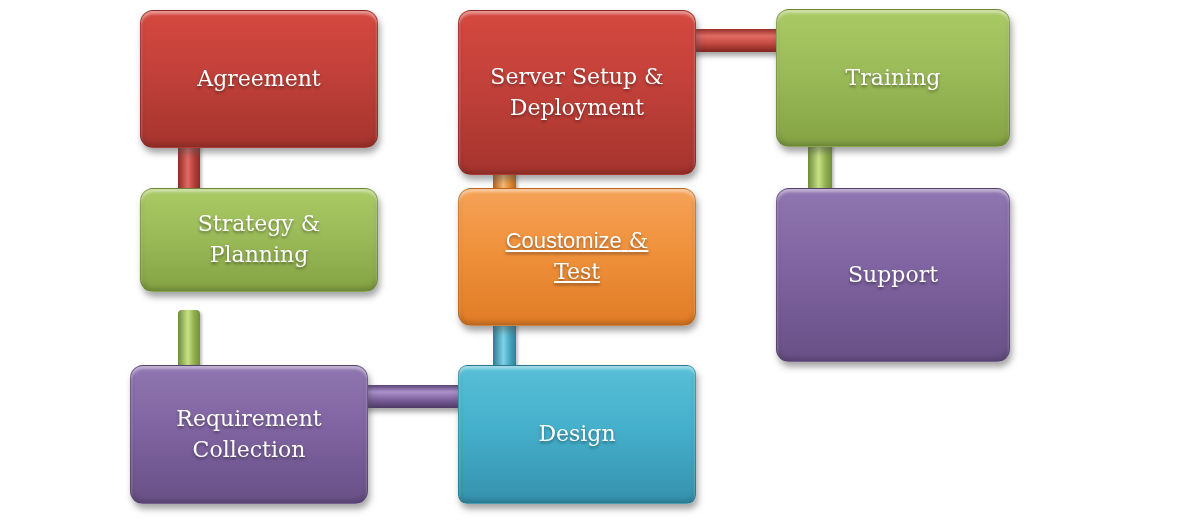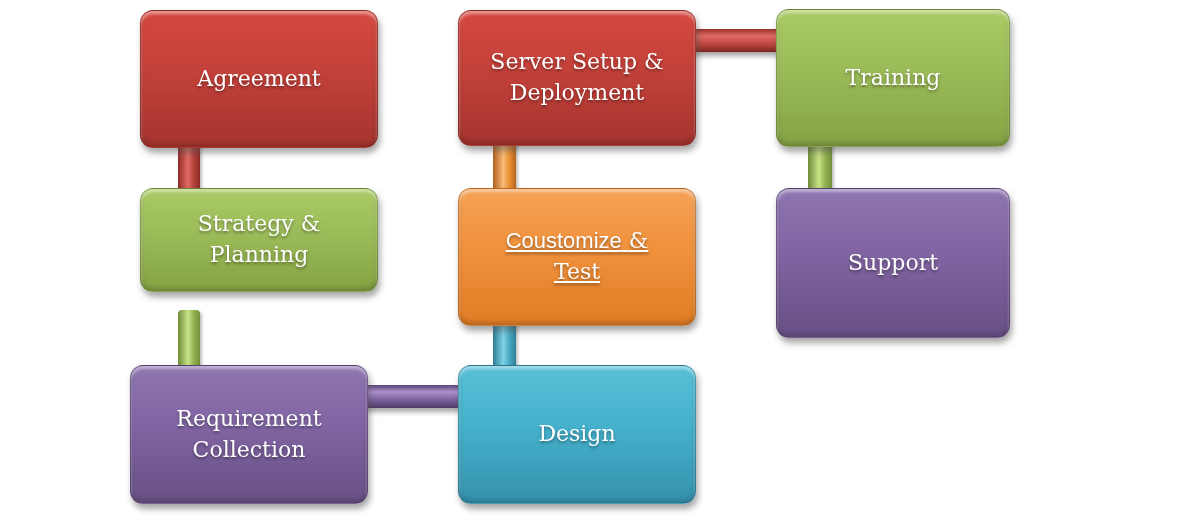--- a/index.html
+++ b/index.html
@@ -30,28 +30,28 @@
     box-shadow:
       2px 5px 6px rgba(80,80,80,0.50),
       inset 0 3px 3px rgba(255,255,255,0.45),
       inset 0 -3px 5px rgba(0,0,0,0.18);
     z-index: 2;
   }
   .node.red    { background: linear-gradient(to bottom, #D5483F 0%, #C2413A 45%, #A5342E 100%); }
   .node.green  { background: linear-gradient(to bottom, #AACA65 0%, #9BBB59 45%, #84A243 100%); }
   .node.orange { background: linear-gradient(to bottom, #F5A257 0%, #F0913C 45%, #E07C25 100%); }
   .node.purple { background: linear-gradient(to bottom, #8F76B0 0%, #8064A2 45%, #685085 100%); }
-  .node.cyan   { background: linear-gradient(to bottom, #58BFD7 0%, #45B0CB 45%, #3591AD 100%); }
+  .node.cyan   { background: linear-gradient(to bottom, #58BFD7 0%, #45B0CB 45%, #3591AD 100%); border-radius: 9px; }
 
   .pos-agreement   { left: 140px; top: 10px;  width: 238px; height: 138px; }
-  .pos-server      { left: 458px; top: 10px;  width: 238px; height: 136px; }
+  .pos-server      { left: 458px; top: 10px;  width: 238px; height: 165px; }
   .pos-training    { left: 776px; top: 9px;   width: 234px; height: 138px; justify-content: center; }
   .pos-strategy    { left: 140px; top: 188px; width: 238px; height: 104px; }
   .pos-coustomize  { left: 458px; top: 188px; width: 238px; height: 138px; text-decoration: underline; }
-  .pos-support     { left: 776px; top: 188px; width: 234px; height: 150px; }
+  .pos-support     { left: 776px; top: 188px; width: 234px; height: 174px; }
   .pos-requirement { left: 130px; top: 365px; width: 238px; height: 139px; }
   .pos-design      { left: 458px; top: 365px; width: 238px; height: 139px; }
 
   .label-sans { font-family: "Liberation Sans", sans-serif; }
 
   
   .pipe {
     position: absolute;
     z-index: 1;
     border-radius: 4px;

